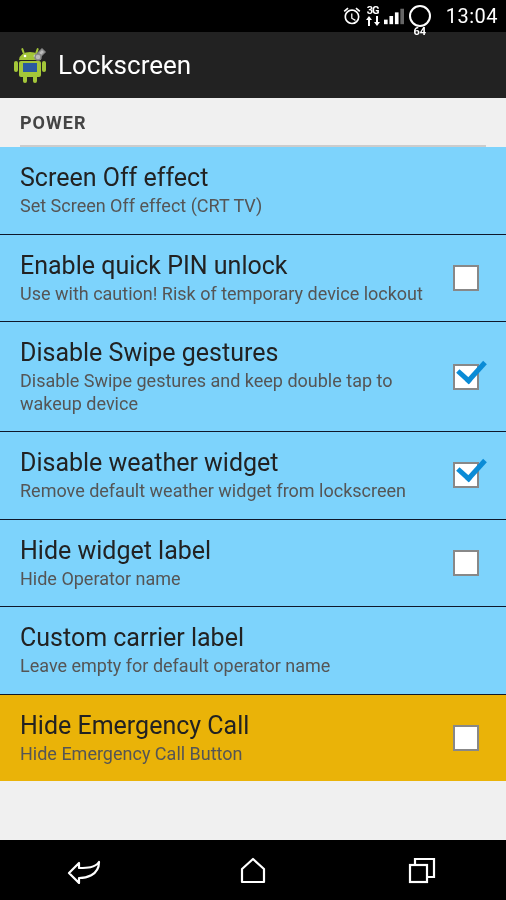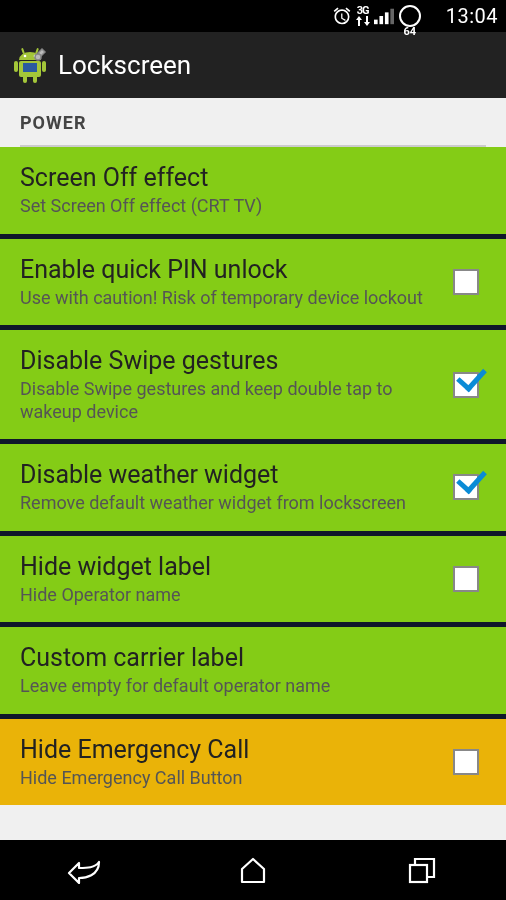--- a/index.html
+++ b/index.html
@@ -1,35 +1,35 @@
 <!DOCTYPE html>
 <html><head>
 <meta charset="utf-8">
 <style>
 * { margin: 0; padding: 0; box-sizing: border-box; }
 html, body { width: 506px; height: 900px; font-family: Roboto, "Helvetica Neue", Arial, sans-serif; background: #f0f0f0; overflow: hidden; }
 
 
-.status-bar { height: 32px; background: #000; color: #fff; display: flex; align-items: center; justify-content: flex-end; padding: 0 8px; font-size: 20px; gap: 24px; }
+.status-bar { height: 32px; background: #000; color: #fff; display: flex; align-items: center; justify-content: flex-end; padding: 0 8px; font-size: 20px; gap: 14px; }
 .status-icons { display: flex; align-items: center; gap: 4px; }
 .status-time { font-weight: 400; letter-spacing: 0.5px; margin-left: 0; }
 .status-icon { display: inline-flex; align-items: center; justify-content: center; }
 
 
 .app-bar { height: 66px; background: #222; color: #fff; display: flex; align-items: center; padding: 14px 10px; gap: 8px; }
 .app-bar-title { font-size: 26px; font-weight: 400; }
 .android-icon { width: 40px; height: 40px; position: relative; }
 
 
 .content { background: #f0f0f0; height: 900px; overflow: hidden; }
 .section-header { padding: 14px 20px 8px 20px; }
 .section-title { font-size: 18px; color: #444; font-weight: 700; letter-spacing: 1px; }
 .section-divider { border: none; border-top: 2px solid #ccc; margin: 4px 20px 0 20px; }
 
-.pref-item { display: flex; align-items: center; padding: 16px 20px 16px 20px; border-bottom: 5px solid #0f172a; background: #84cc16; }
+.pref-item { display: flex; align-items: center; padding: 16px 20px 16px 20px; border-bottom: 1px solid #0f172a; background: #7dd3fc; }
 .pref-item:last-child { border-bottom: none; }
 .pref-text { flex: 1; padding-right: 10px; }
 .pref-title { font-size: 25px; color: #222; font-weight: 400; line-height: 1.2; margin-bottom: 2px; }
 .pref-summary { font-size: 18px; color: #555; line-height: 1.25; }
 .pref-widget { width: 40px; display: flex; justify-content: center; align-items: center; }
 
 .checkbox { width: 26px; height: 26px; border: 2px solid #888; background: #fff; position: relative; }
 .checkbox.checked::after {
   content: "";
   position: absolute;

